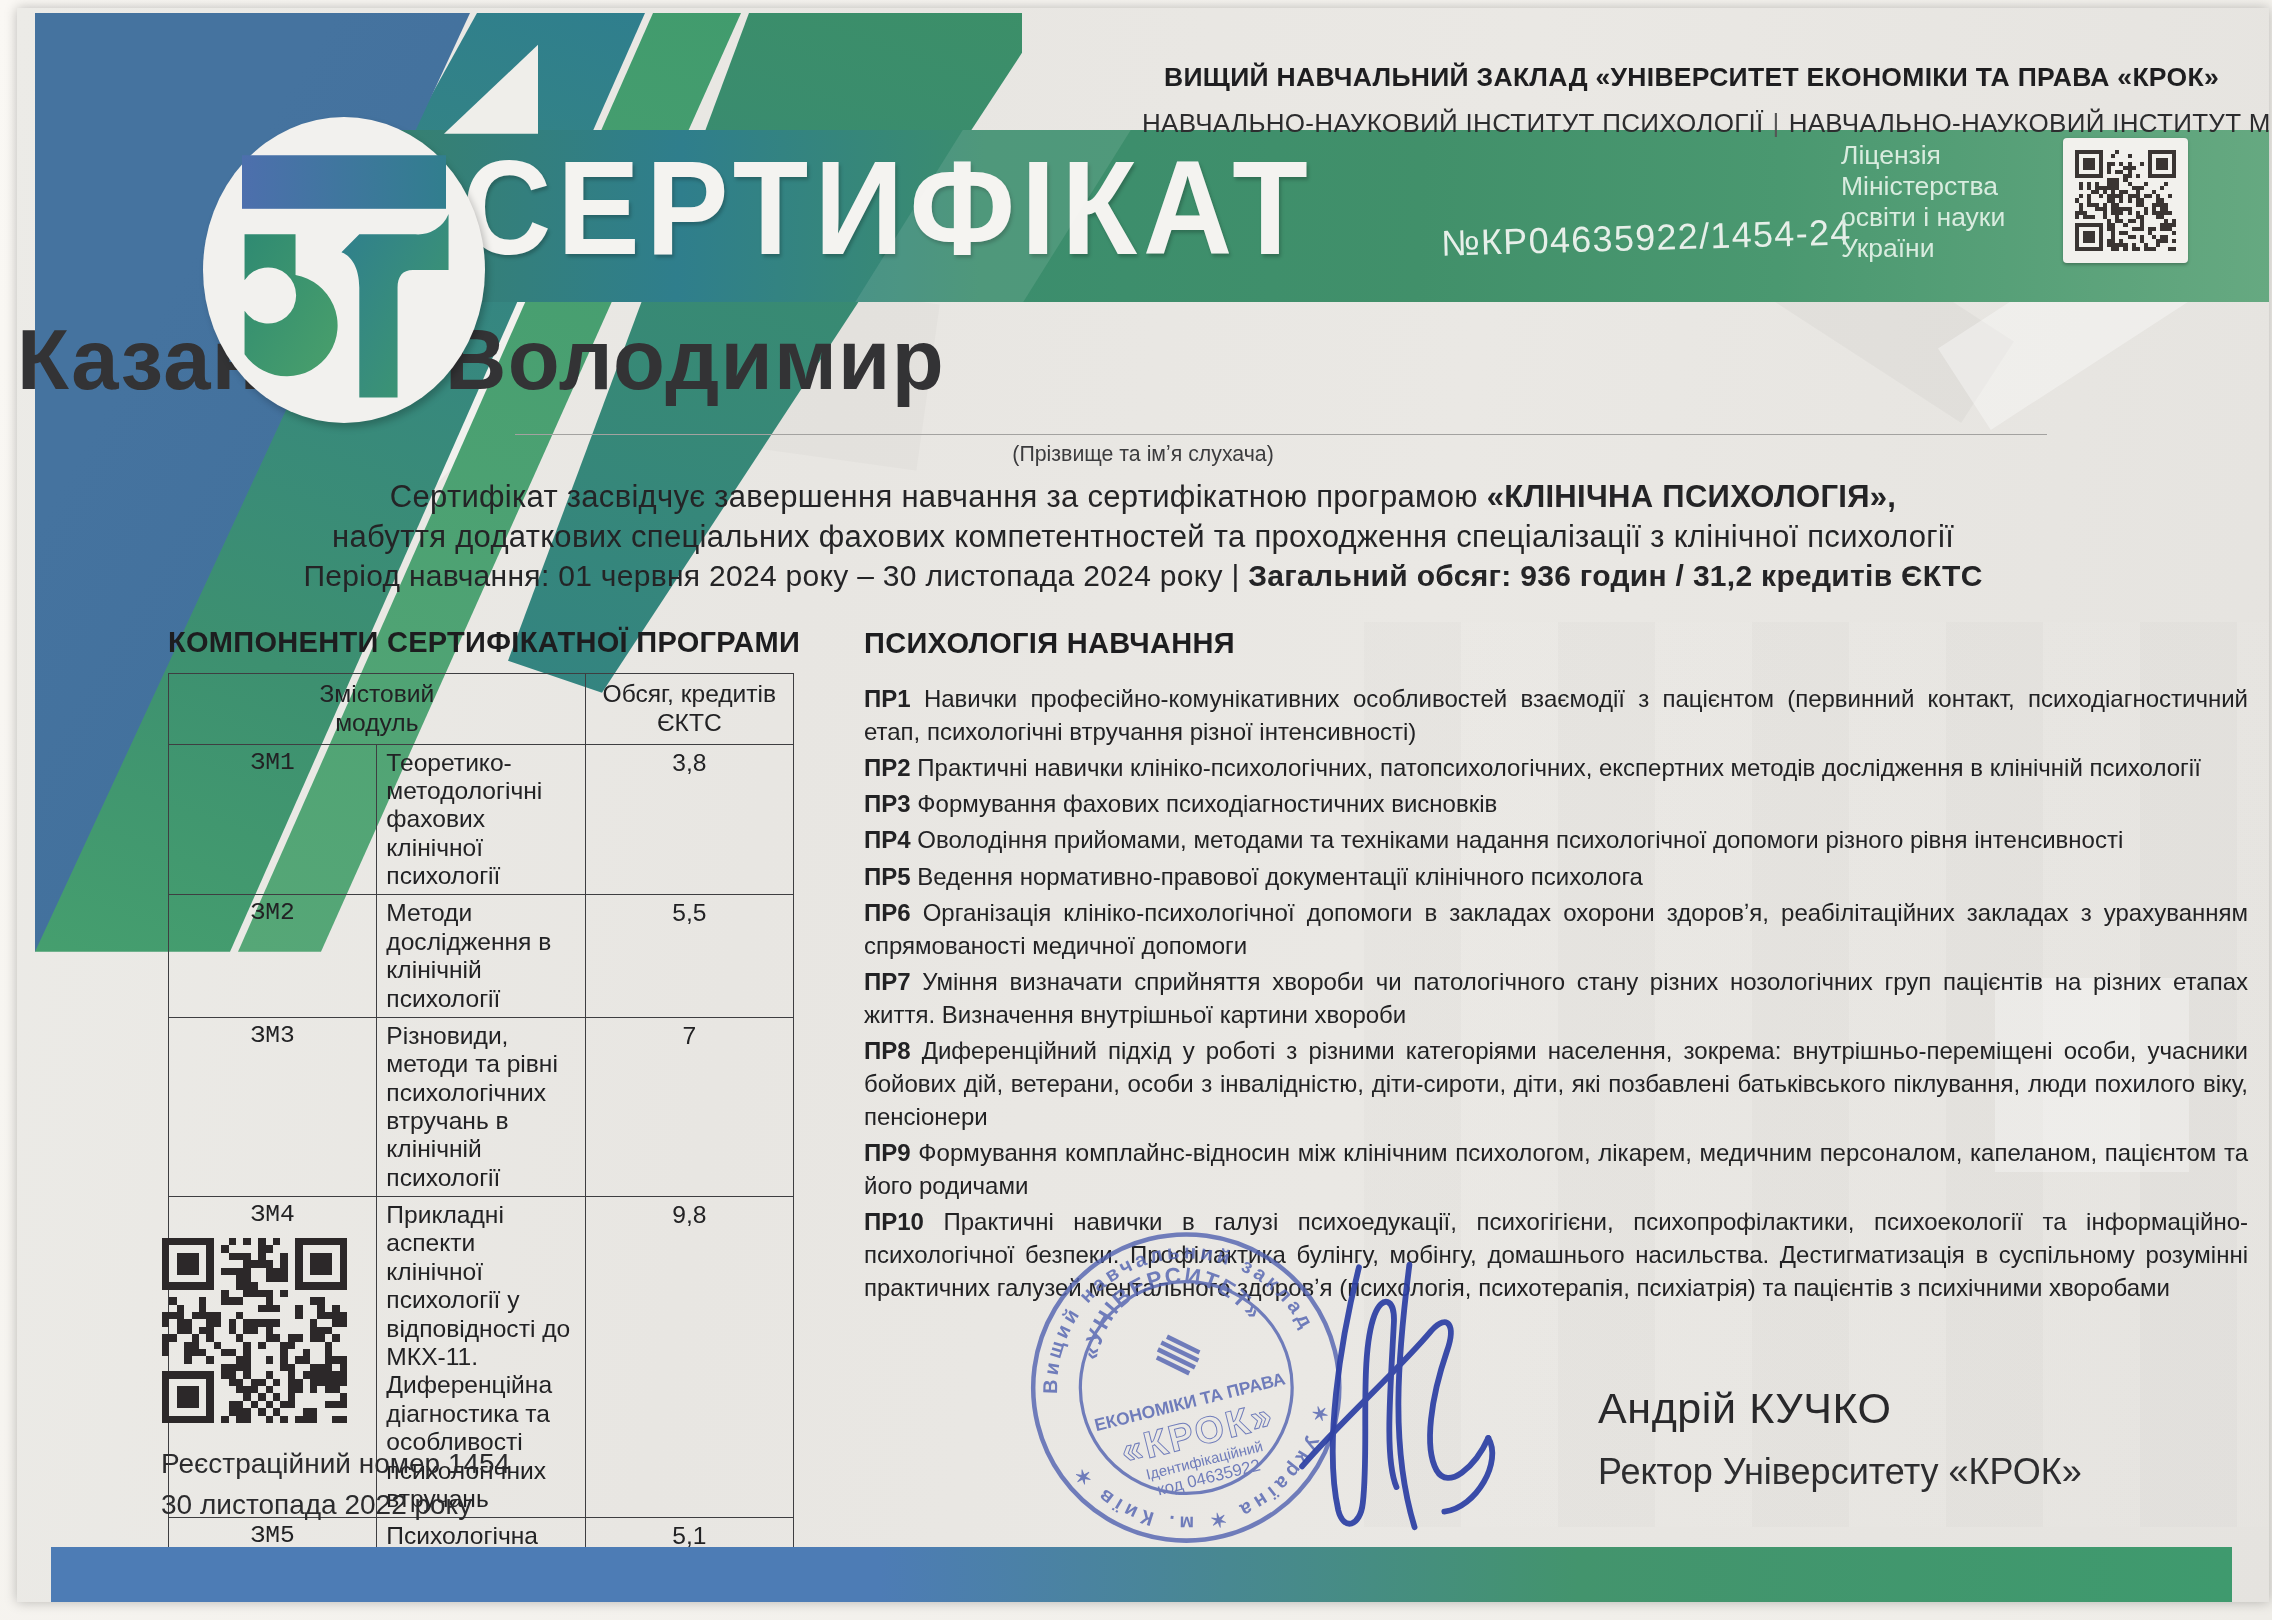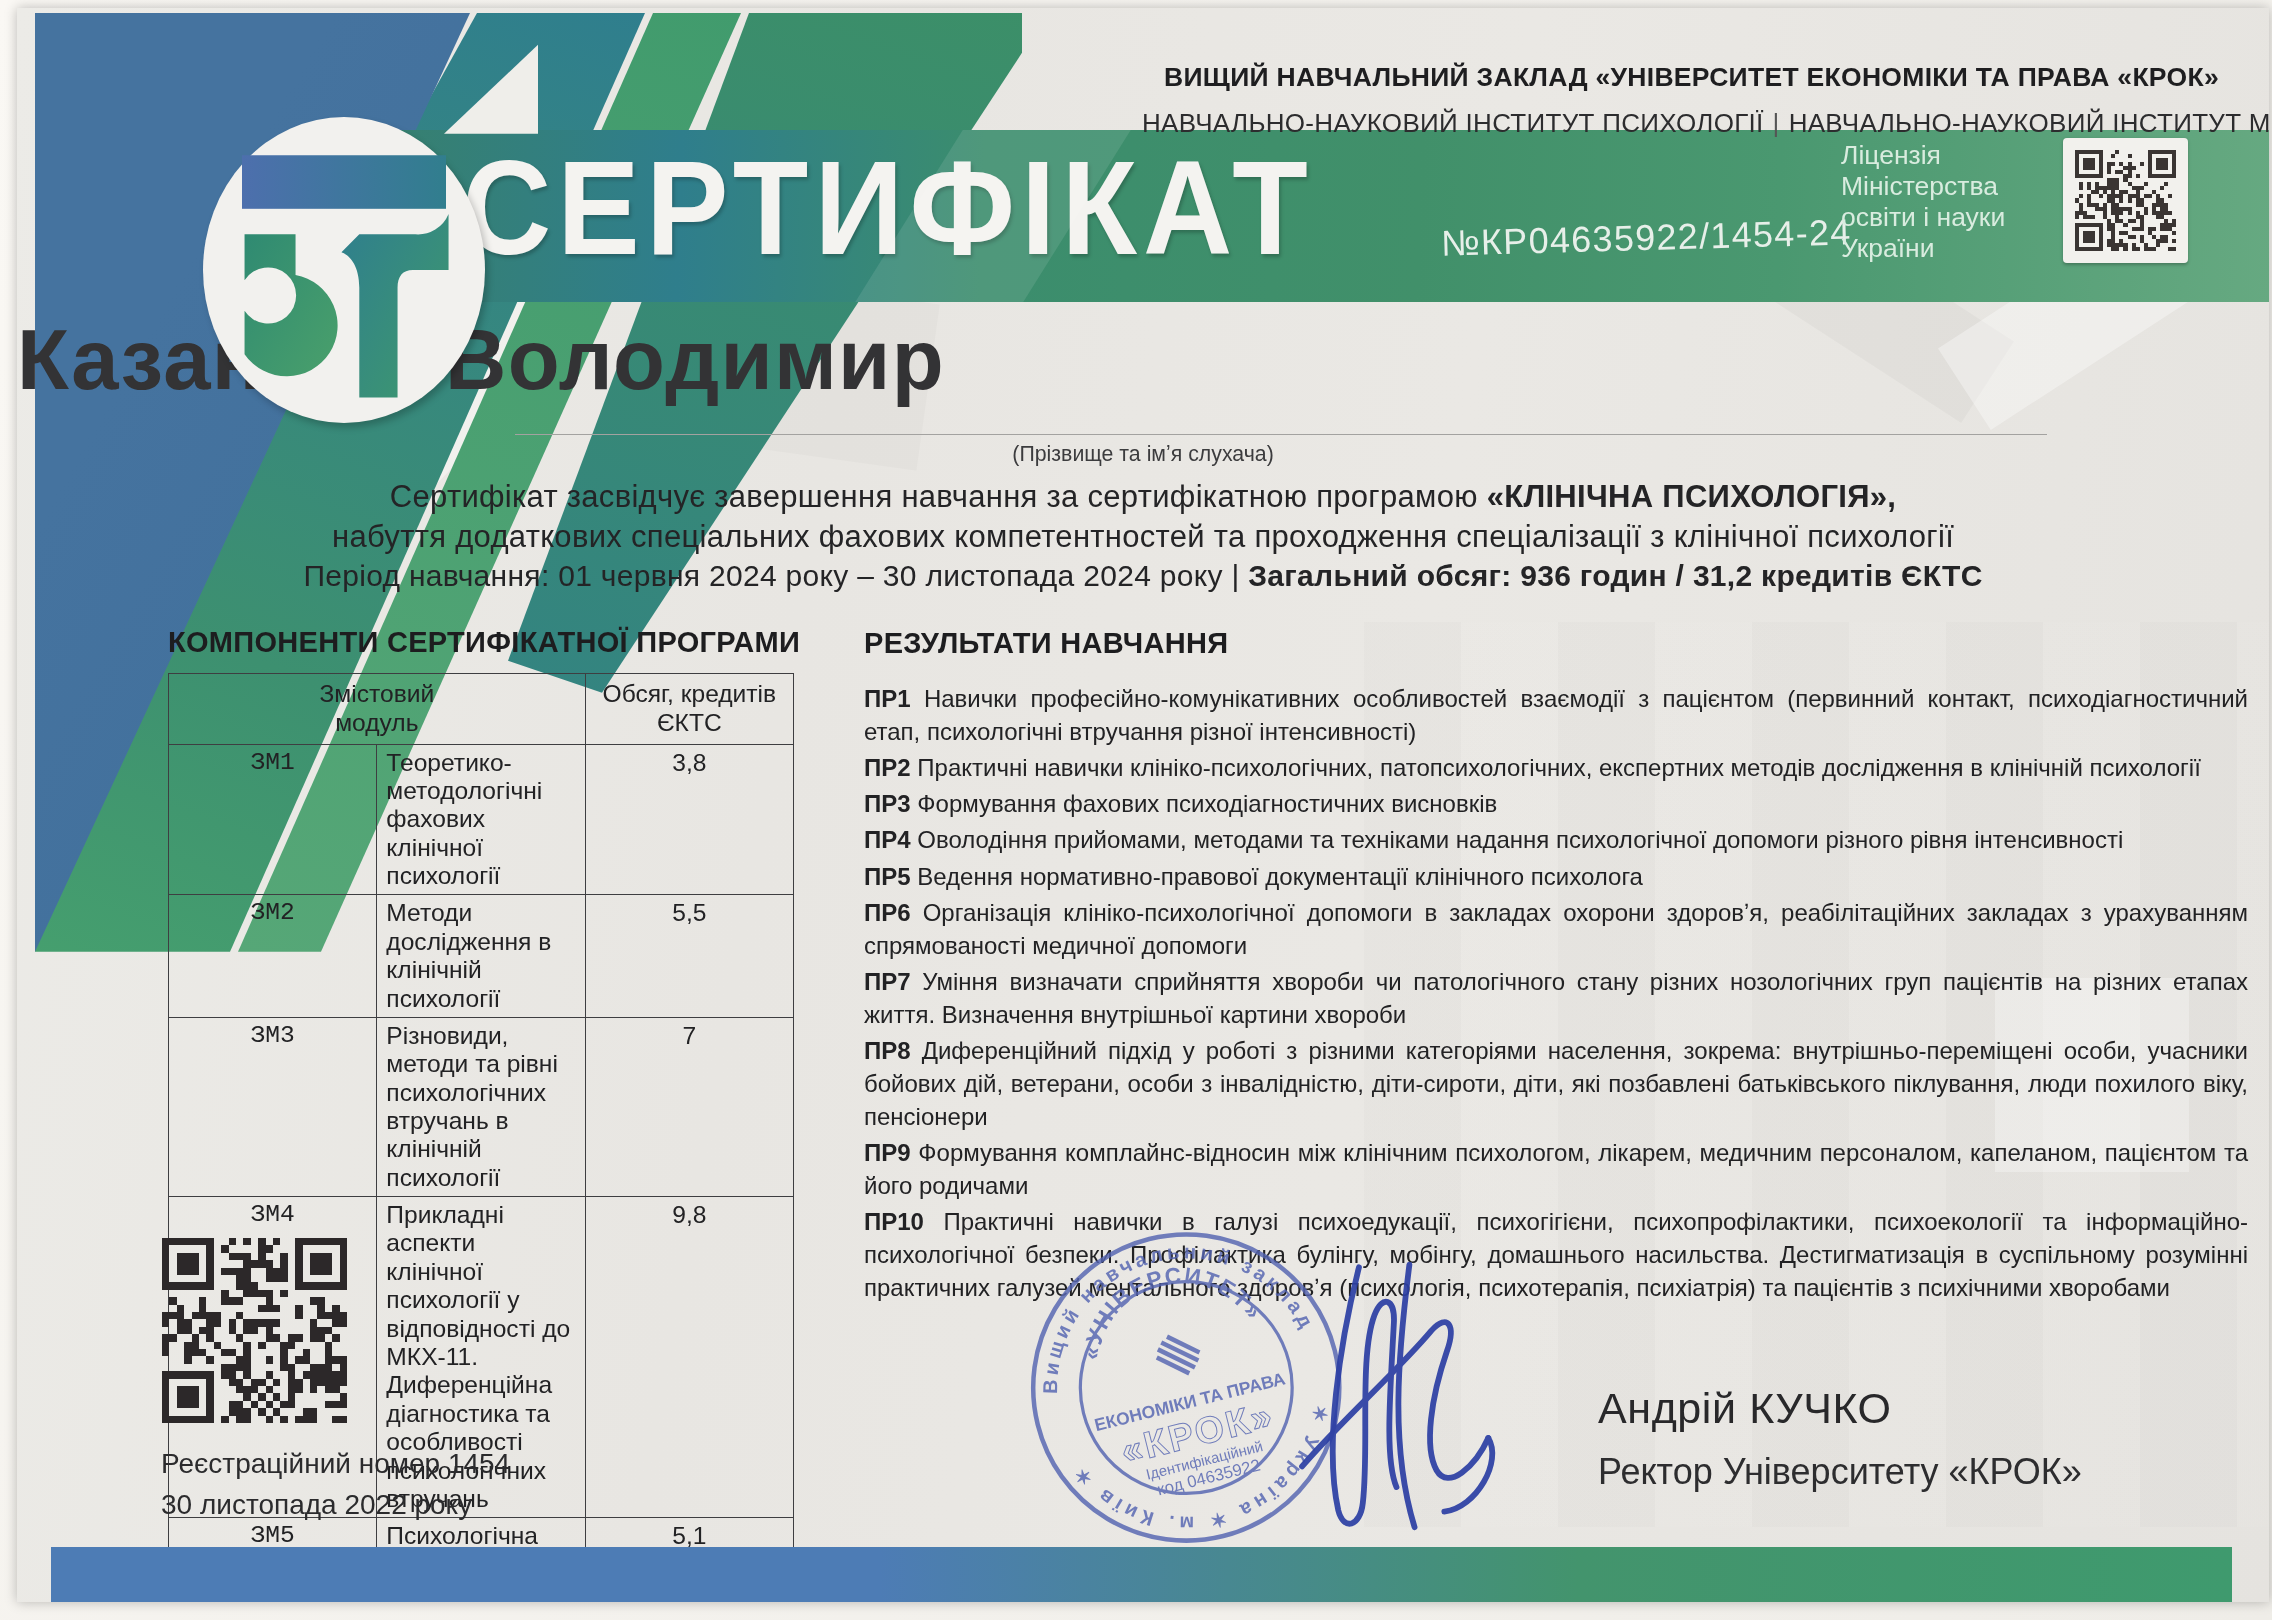--- a/index.html
+++ b/index.html
@@ -418,21 +418,21 @@
 
           <tr>
             <td class="code">ЗМ5</td>
             <td class="mod">Психологічна допомога під час реабілітації у сфері охорони здоровʼя</td>
             <td class="cr">5,1</td>
           </tr>
         </tbody>
 
     </table>
 
-    <div class="abs sec-title right">РЕЗУЛЬТАТИ НАВЧАННЯ</div>
+    <div class="abs sec-title right">ПСИХОЛОГІЯ НАВЧАННЯ</div>
     <div class="abs results">
 
         <p class="res-item"><b class="res-code">ПР1</b> <span>Навички професійно-комунікативних особливостей взаємодії з пацієнтом (первинний контакт, психодіагностичний етап, психологічні втручання різної інтенсивності)</span></p>
 
         <p class="res-item"><b class="res-code">ПР2</b> <span>Практичні навички клініко-психологічних, патопсихологічних, експертних методів дослідження в клінічній психології</span></p>
 
         <p class="res-item"><b class="res-code">ПР3</b> <span>Формування фахових психодіагностичних висновків</span></p>
 
         <p class="res-item"><b class="res-code">ПР4</b> <span>Оволодіння прийомами, методами та техніками надання психологічної допомоги різного рівня інтенсивності</span></p>
 

